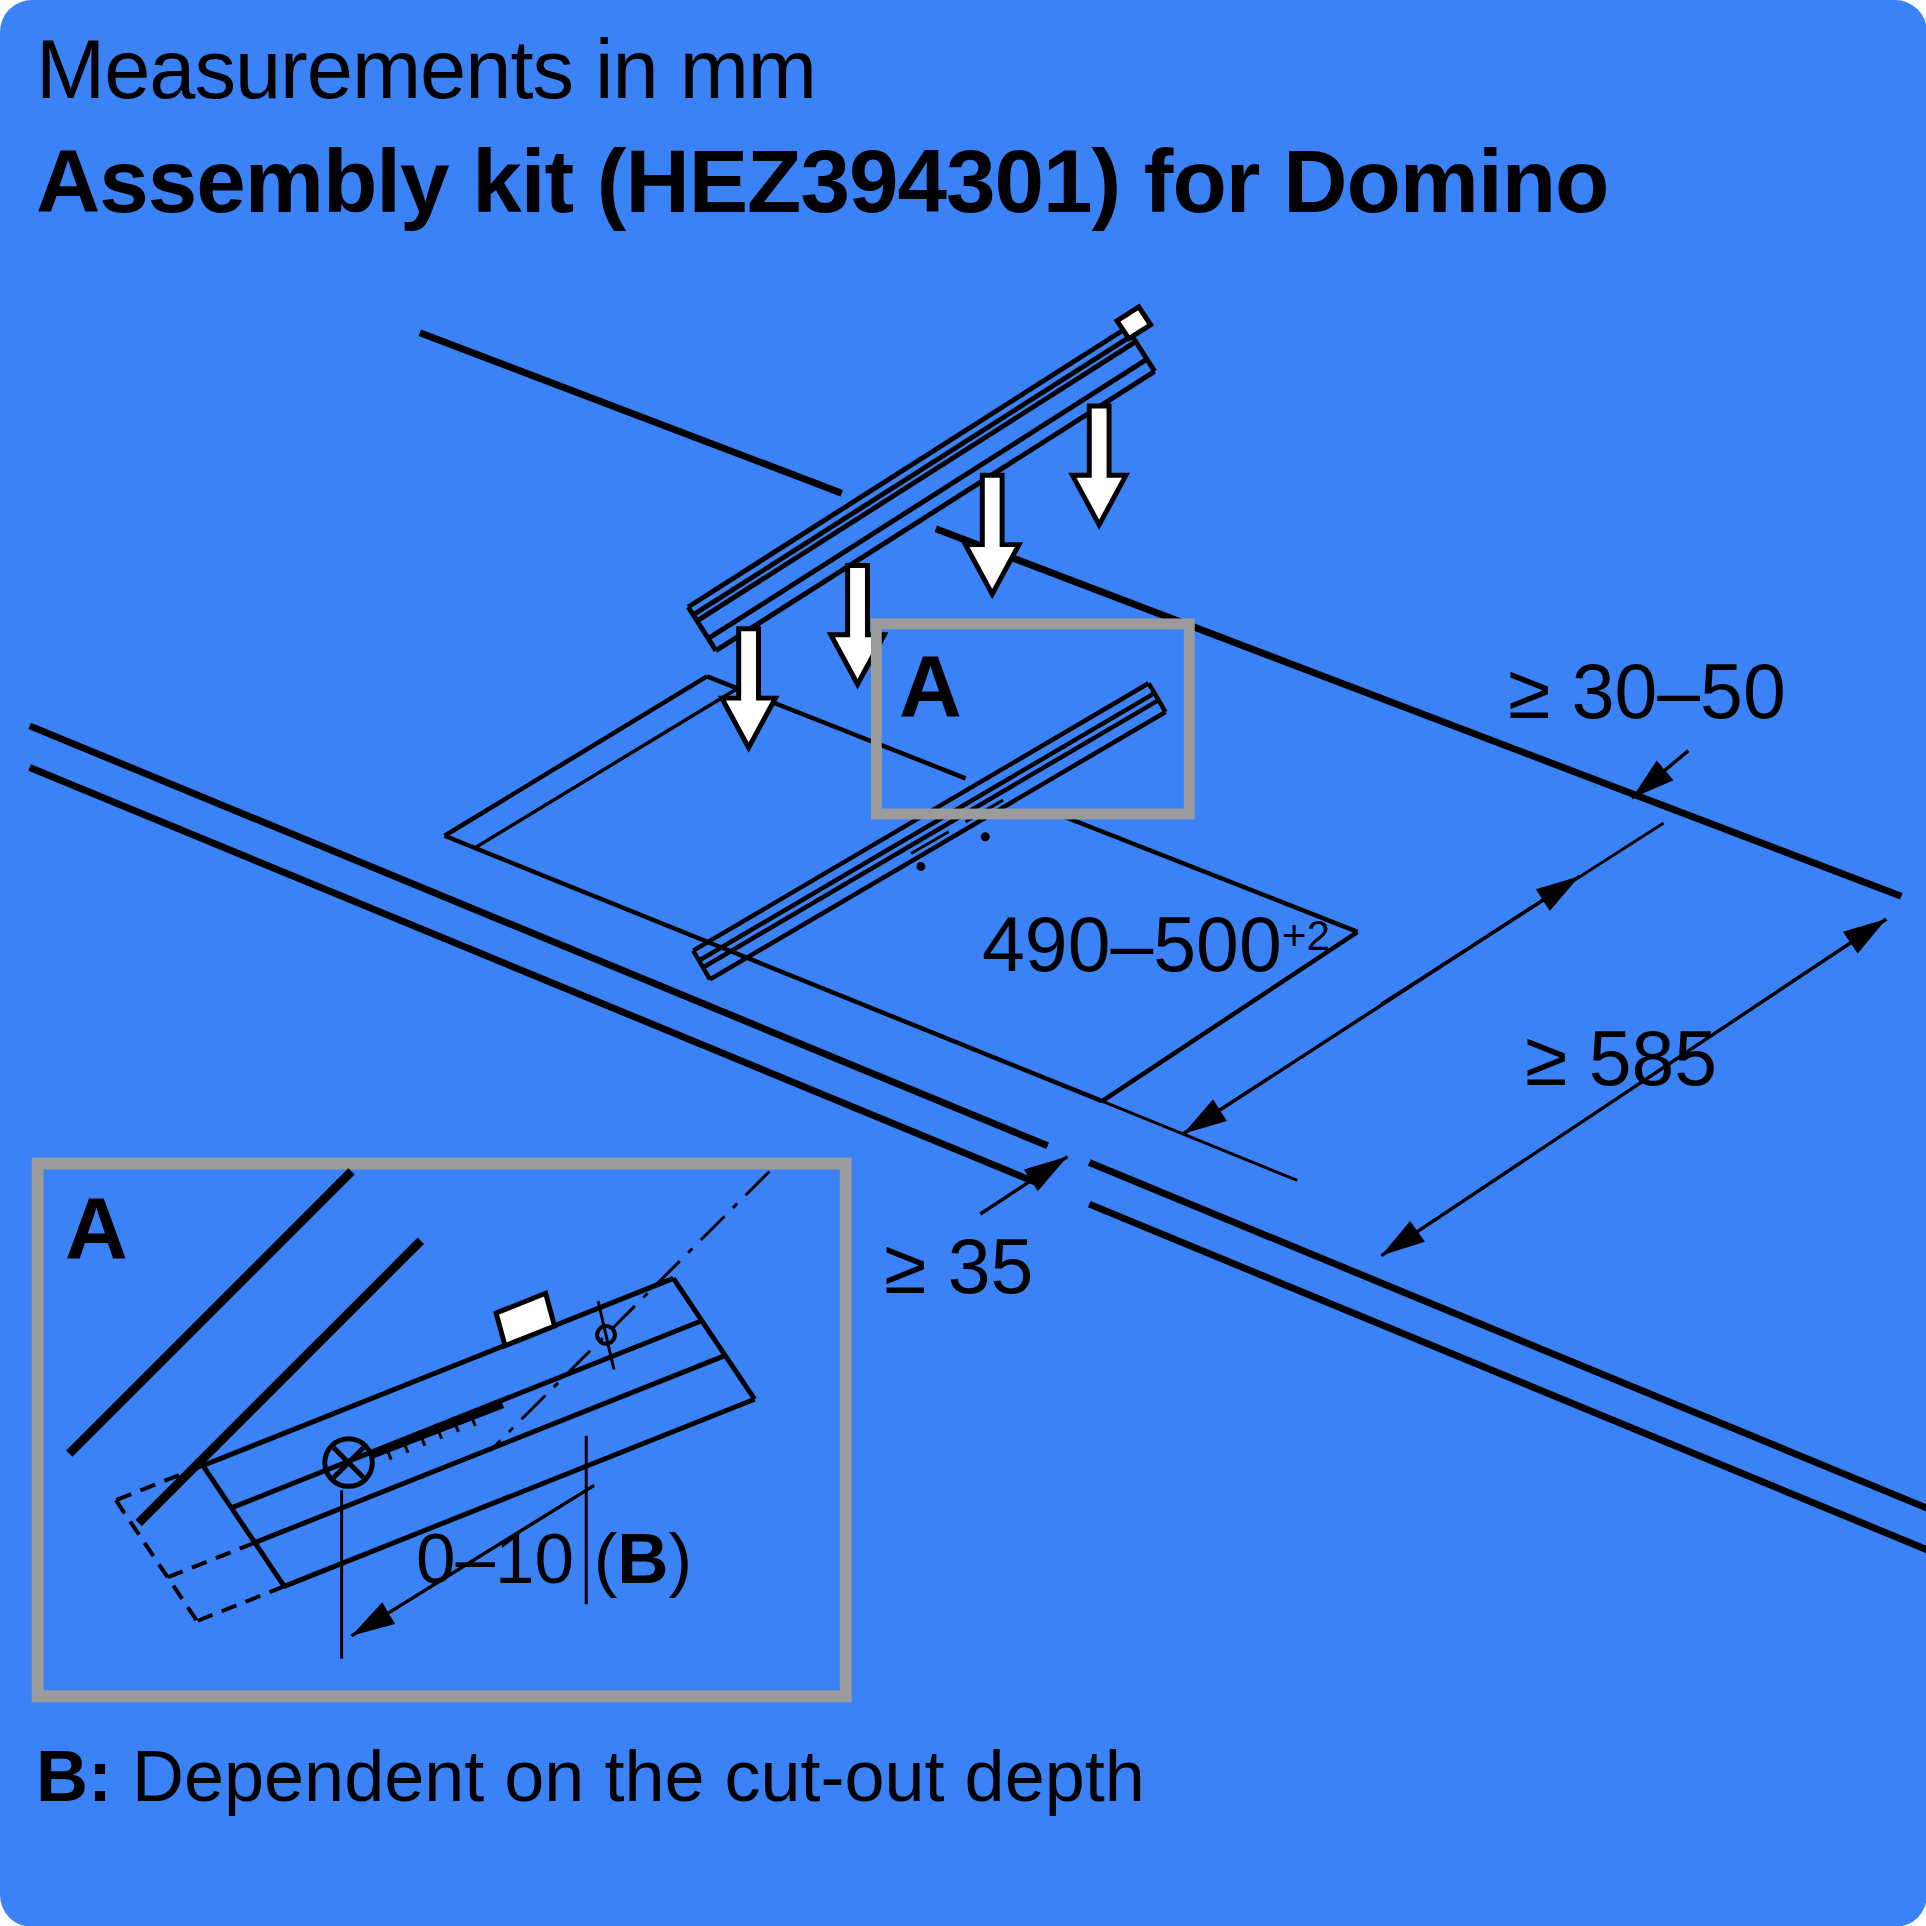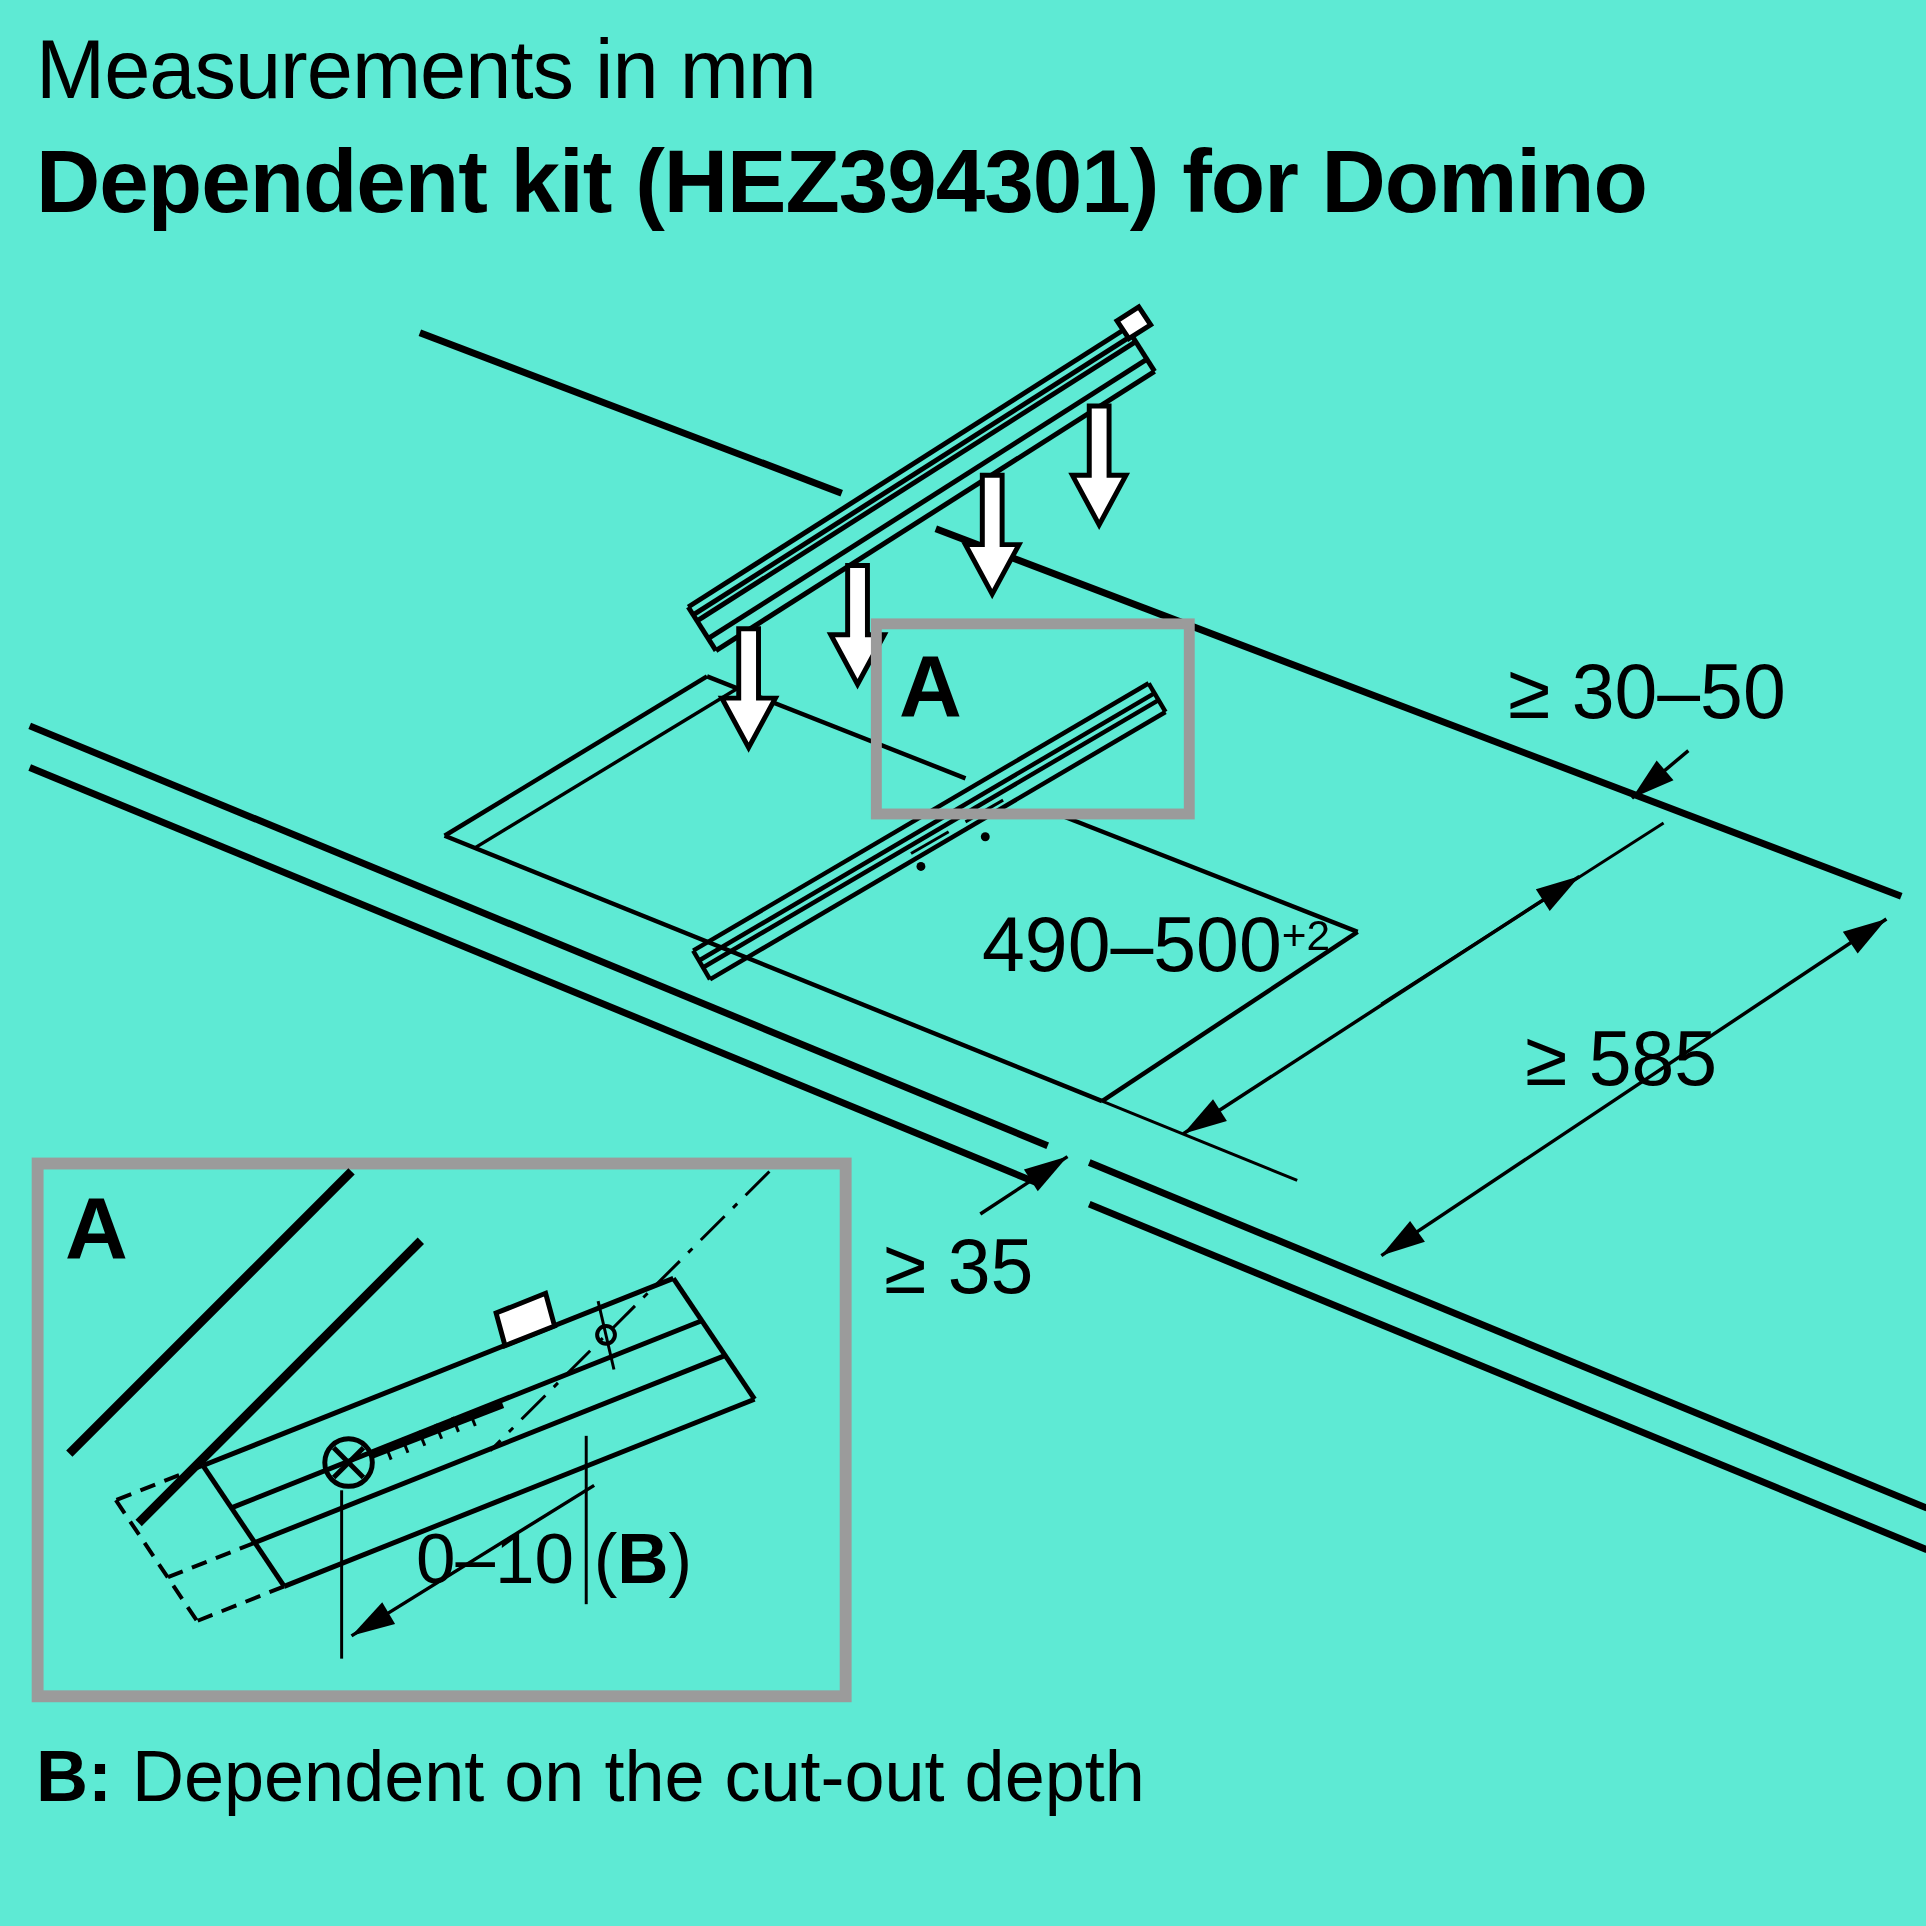--- a/index.html
+++ b/index.html
@@ -1,18 +1,18 @@
 <!DOCTYPE html>
 <html><head>
 <meta charset="utf-8">
 <style>
   * { margin:0; padding:0; box-sizing:border-box; }
   html,body { width:1927px; height:1927px; background:#ffffff; overflow:hidden;
               font-family:"Liberation Sans","DejaVu Sans",sans-serif; color:#000; }
-  .stage { position:relative; width:1927px; height:1927px; background:#5eead4; }
+  .stage { position:relative; width:1927px; height:1927px; background:#3b82f6;border-radius:32px; }
   .stage > svg { position:absolute; left:0; top:0; }
   .lbl { position:absolute; white-space:nowrap; line-height:1; }
   .dim { font-size:77px; }
   .callout-letter { font-size:87px; font-weight:700; }
   .header { position:absolute; left:36px; top:22px; }
   .header .h1 { font-size:83px; font-weight:400; letter-spacing:-1px; }
   .header .h2 { font-size:89px; font-weight:700; margin-top:12px; letter-spacing:-1px; }
   .sup { font-size:0.55em; position:relative; top:-0.5em; }
   .detail-dim { font-size:71px; }
   .footnote { position:absolute; left:36px; top:1735px; font-size:72px; }
@@ -157,21 +157,21 @@
         <line x1="592" y1="1450" x2="592" y2="1620"></line>
         <line x1="600" y1="1500" x2="355" y2="1652" stroke-width="3.5"></line>
         <polygon points="355,1652 386,1618 399,1640" fill="#000" stroke="none"></polygon>
       </g>
     </g>
   </g>
 </svg>
 
 <div class="header">
   <div class="h1">Measurements in mm</div>
-  <div class="h2">Dependent kit (HEZ394301) for Domino</div>
+  <div class="h2">Assembly kit (HEZ394301) for Domino</div>
 </div>
 
 <div class="lbl dim" style="left:1508px; top:653px;">≥ 30–50</div>
 
 <div class="lbl dim" style="left:982px; top:906px;">
   <span>490–500</span><span class="sup">+2</span>
 </div>
 
 <div class="lbl dim" style="left:1525px; top:1020px;">≥ 585</div>
 

